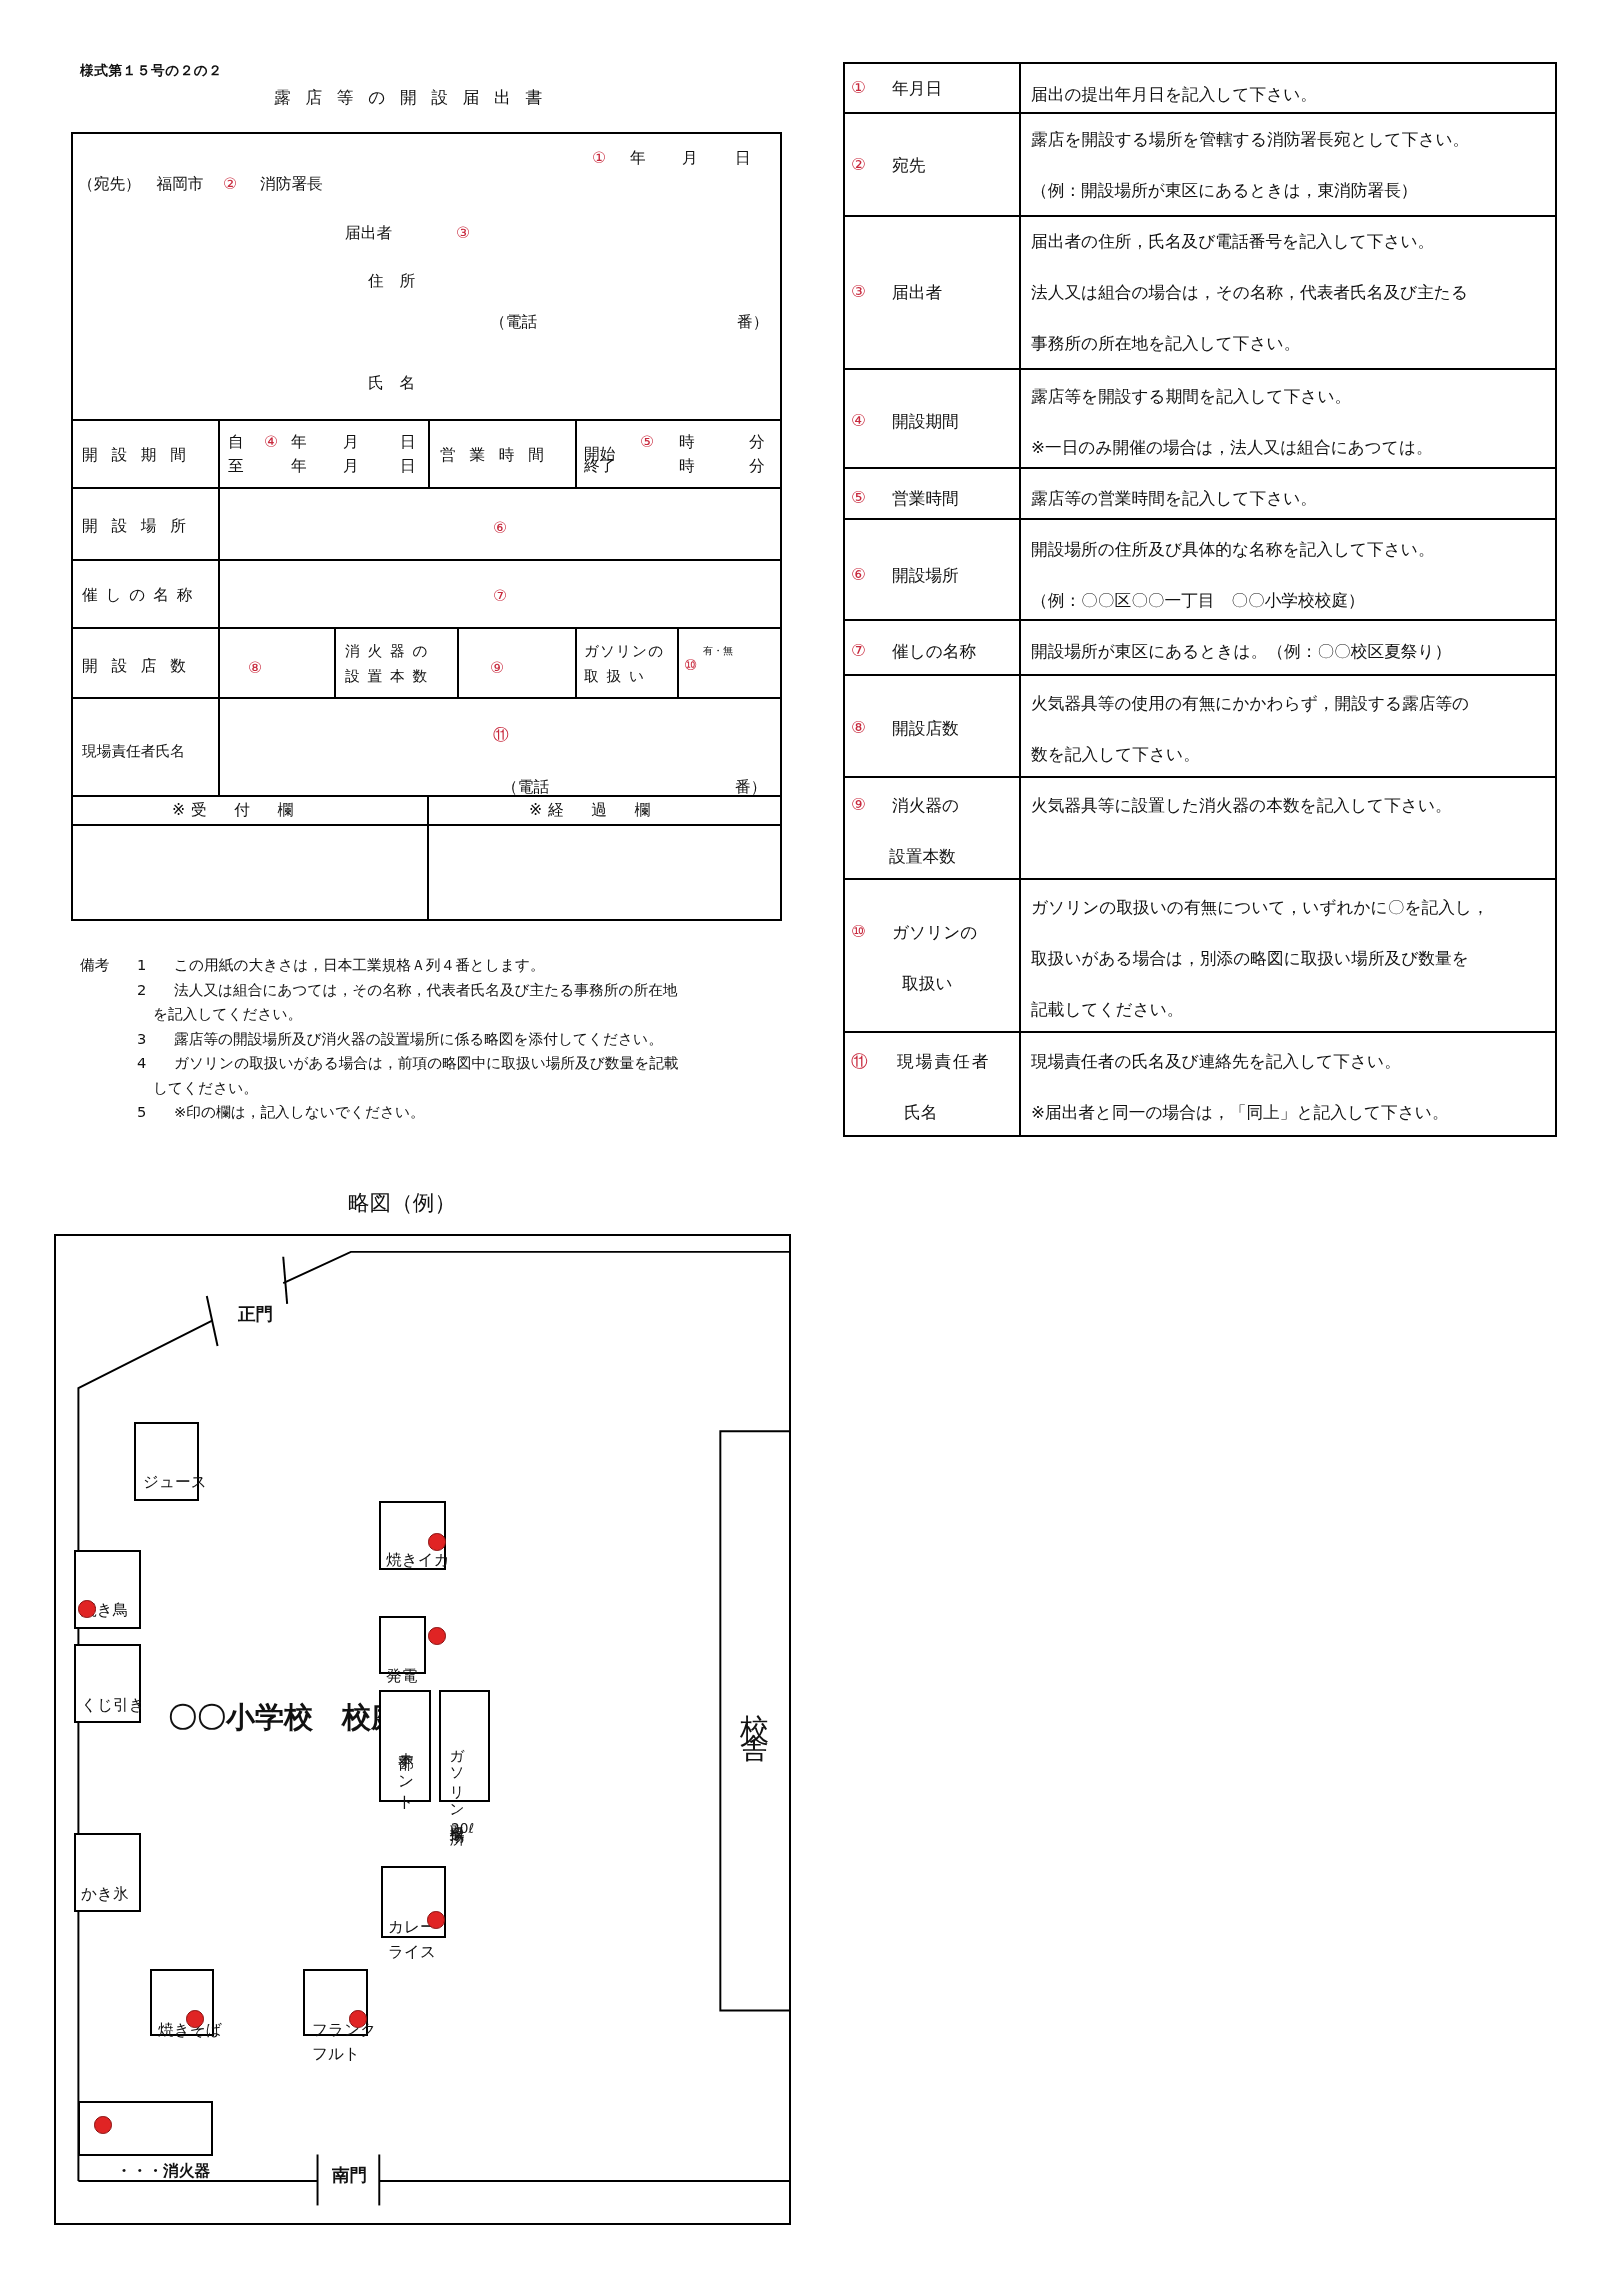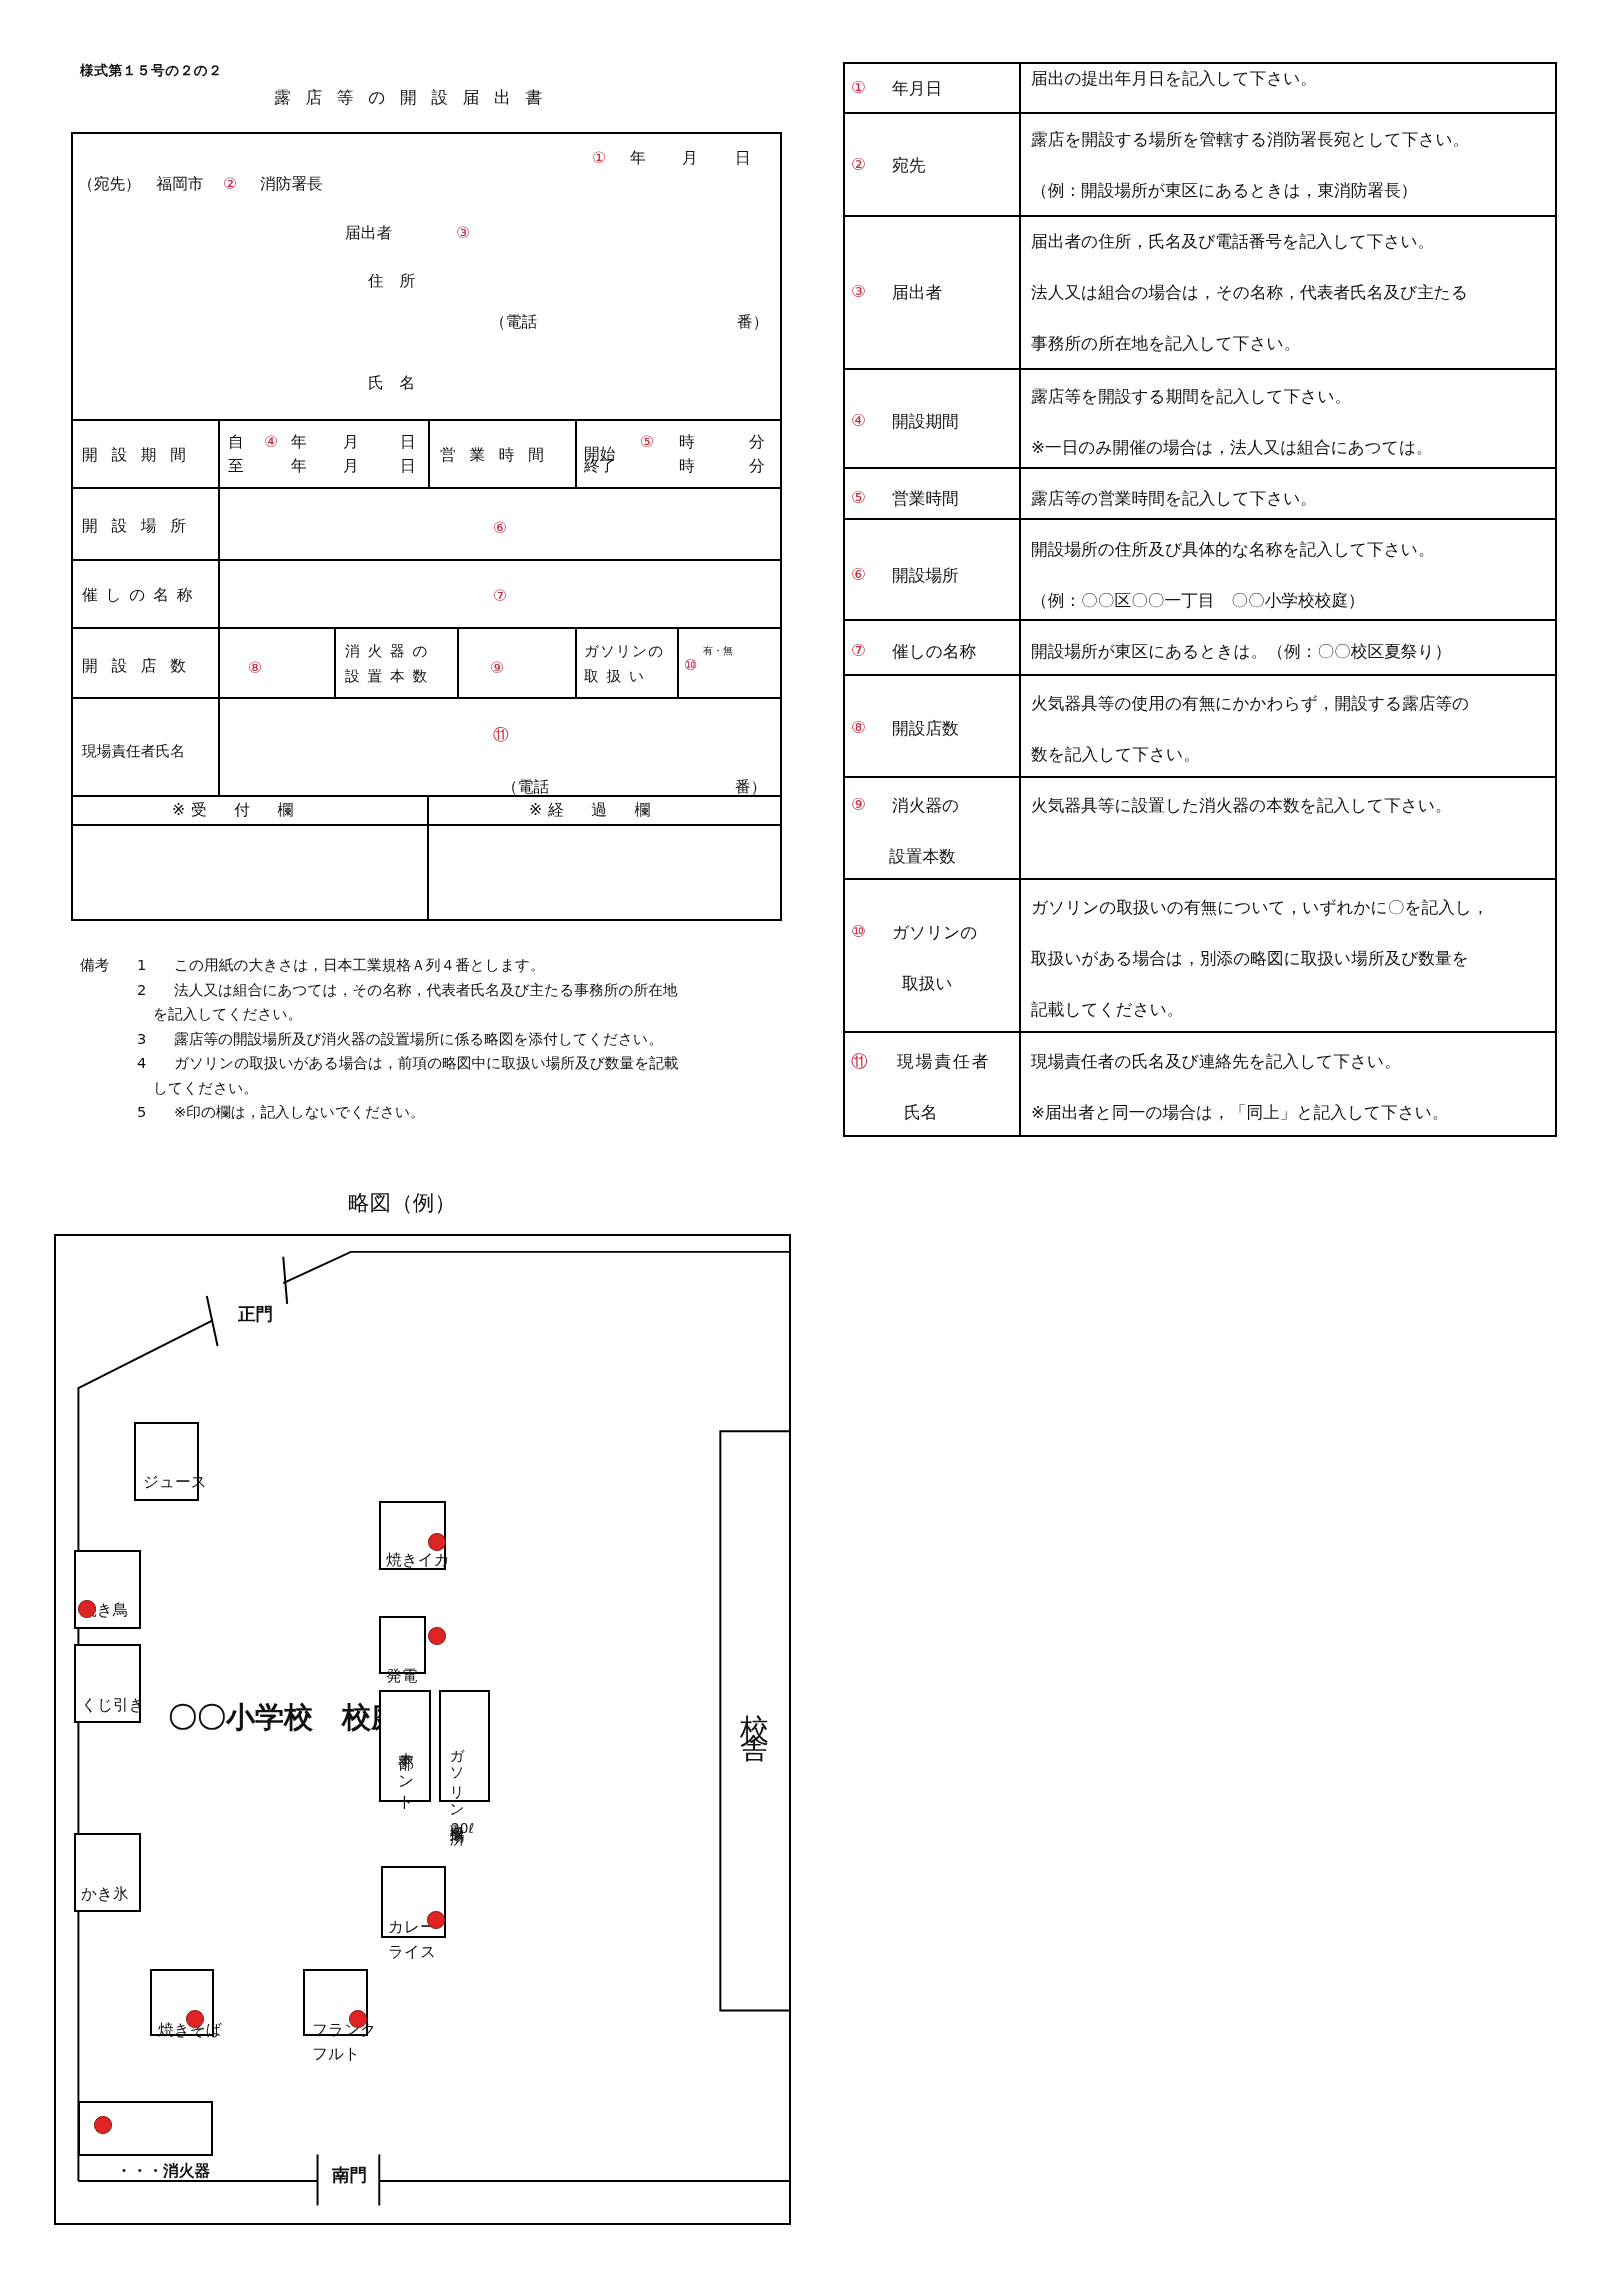--- a/index.html
+++ b/index.html
@@ -161,21 +161,21 @@
 <div class="hline" style="left:843px;top:518px;width:714px"></div>
 <div class="hline" style="left:843px;top:619px;width:714px"></div>
 <div class="hline thin" style="left:843px;top:674px;width:714px"></div>
 <div class="hline thin" style="left:843px;top:776px;width:714px"></div>
 <div class="hline thin" style="left:843px;top:878px;width:714px"></div>
 <div class="hline" style="left:843px;top:1031px;width:714px"></div>
 
 <div>
   <span class="rcell-num red" style="left:851px;top:77px">①</span>
   <span class="rcell-label" style="left:892px;top:77px">年月日</span>
-  <span class="rcell-desc" style="left:1031px;top:67px">届出の提出年月日を記入して下さい。</span>
+  <span class="rcell-desc" style="left:1031px;top:83px">届出の提出年月日を記入して下さい。</span>
 </div>
 
 <div>
   <span class="rcell-num red" style="left:851px;top:154px">②</span>
   <span class="rcell-label" style="left:892px;top:154px">宛先</span>
   <span class="rcell-desc" style="left:1031px;top:128px">露店を開設する場所を管轄する消防署長宛として下さい。</span>
   <span class="rcell-desc" style="left:1031px;top:179px">（例：開設場所が東区にあるときは，東消防署長）</span>
 </div>
 
 <div>

